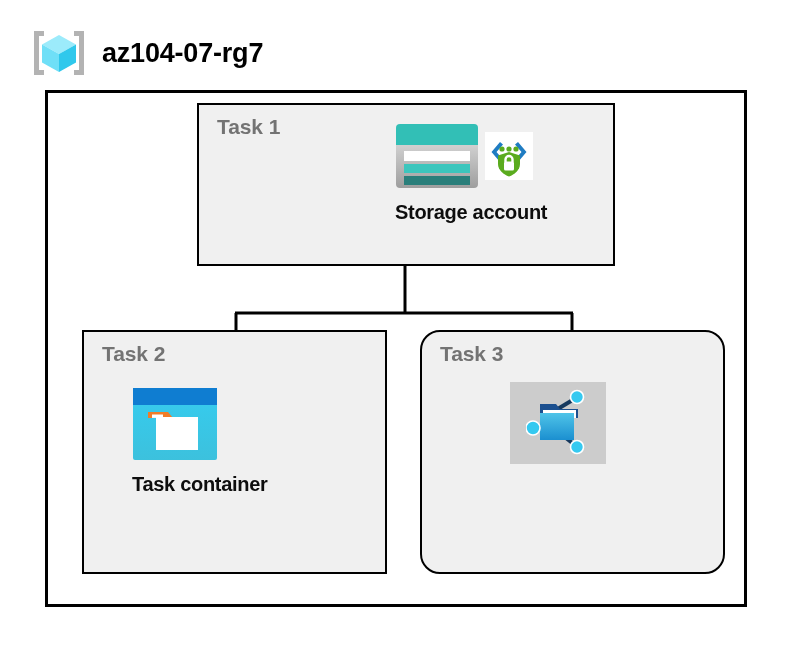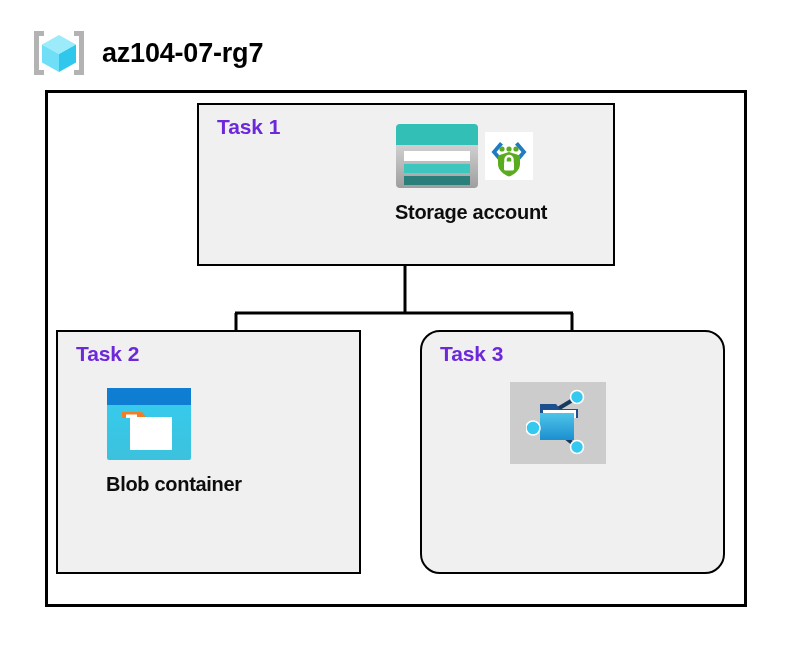--- a/index.html
+++ b/index.html
@@ -56,30 +56,30 @@
   }
 
   
   .task-box {
     position: absolute;
     background: #f0f0f0;
     border: 2px solid #000000;
     box-sizing: border-box;
   }
   .task-box.t1 { left: 197px; top: 103px; width: 418px; height: 163px; }
-  .task-box.t2 { left: 56px;  top: 330px; width: 305px; height: 244px; padding-left: 20px; }
+  .task-box.t2 { left: 82px;  top: 330px; width: 305px; height: 244px; padding-left: 20px; }
   .task-box.t3 { left: 420px; top: 330px; width: 305px; height: 244px; border-radius: 20px; }
 
   .task-label {
     position: absolute;
     left: 18px;
     top: 10px;
     font-size: 21px;
     font-weight: bold;
-    color: #6d28d9;
+    color: #737373;
     letter-spacing: -0.1px;
   }
 
   
   .node {
     position: absolute;
     display: flex;
     flex-direction: column;
     align-items: flex-start;
   }
@@ -224,21 +224,21 @@
             <rect x="1" y="1" width="84" height="72" rx="2" fill="url(#blobBody)"></rect>
             <rect x="1" y="1" width="84" height="17" fill="#0f7dd1"></rect>
 
             <path d="M16 25 H36 L41 31 H16 Z" fill="#f07d28"></path>
             <rect x="20" y="27.5" width="11" height="3.4" fill="#ffffff"></rect>
 
             <rect x="24" y="30" width="42" height="33" fill="#ffffff"></rect>
           </svg>
         </span>
       </div>
-      <div class="node-caption">Blob container</div>
+      <div class="node-caption">Task container</div>
     </div>
   </div>
 
   <div class="task-box t3">
     <div class="task-label">Task 3</div>
 
     <div class="node fileshare selected">
       <div class="node-icons">
         <span>
           <svg width="64" height="68" viewBox="0 0 64 68" xmlns="http://www.w3.org/2000/svg">

